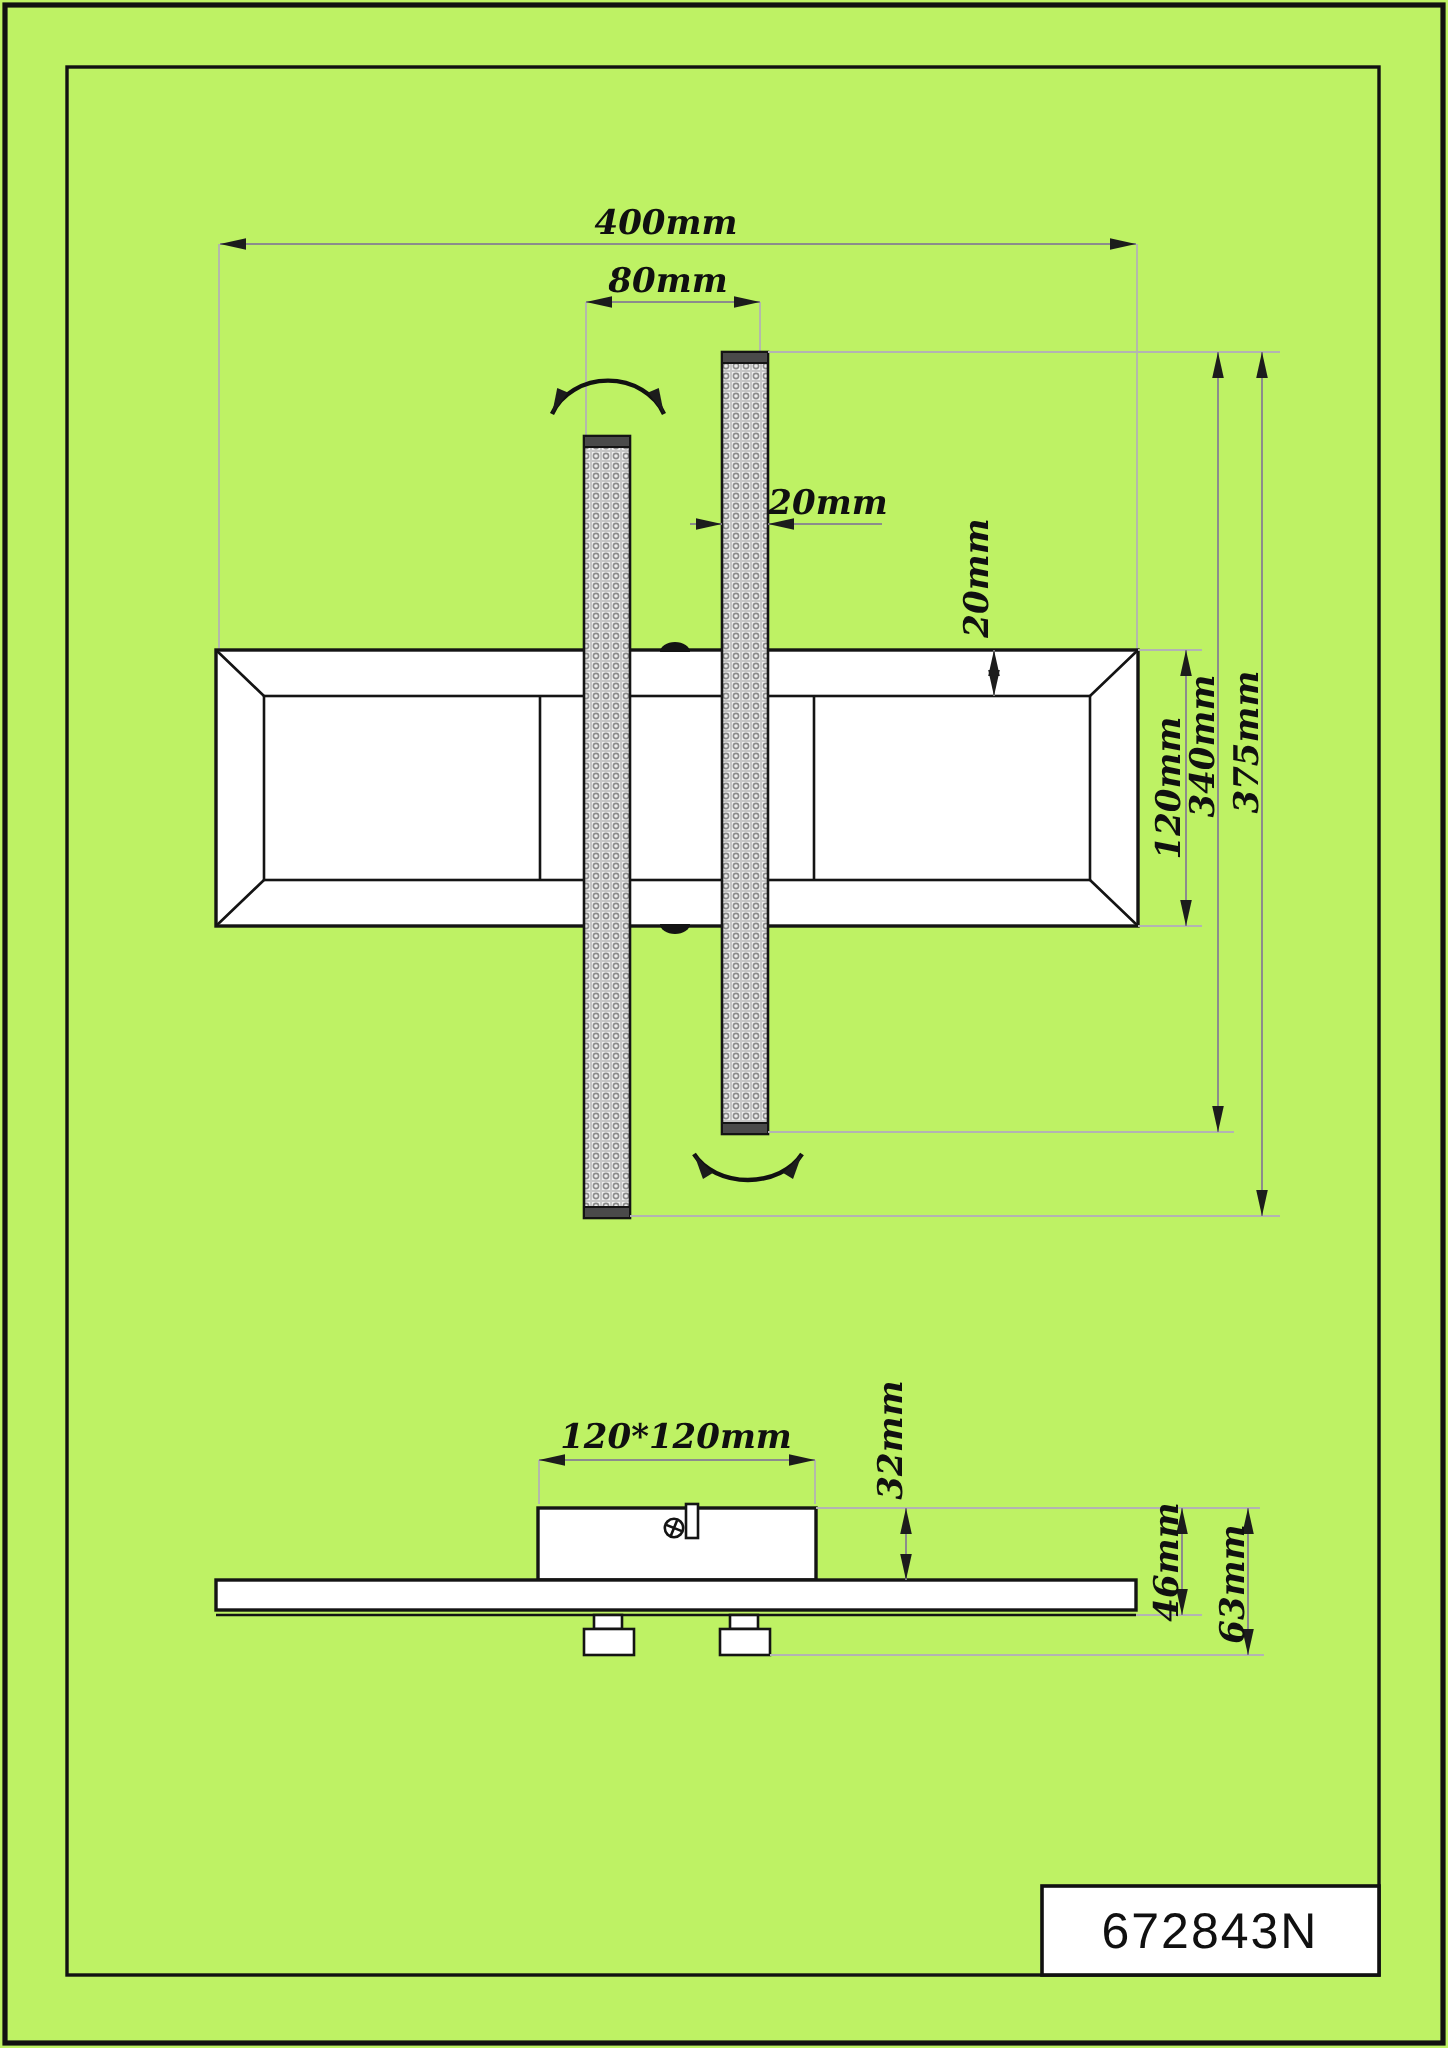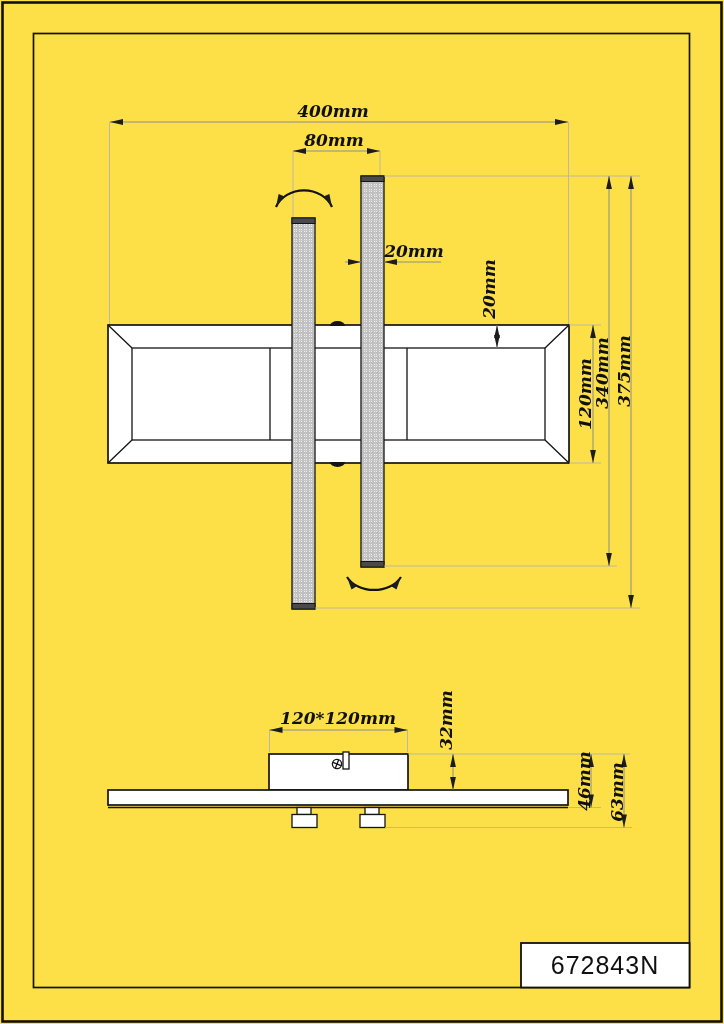--- a/index.html
+++ b/index.html
@@ -1,16 +1,16 @@
 <!DOCTYPE html>
 <html><head>
 <meta charset="utf-8">
 <style>
   html,body{margin:0;padding:0;background:#fff;}
-  .page{position:relative;width:724px;height:1024px;background:#fde047;overflow:hidden;
+  .page{position:relative;width:724px;height:1024px;background:#bef264;overflow:hidden;
         font-family:"DejaVu Serif", serif;}
   svg{position:absolute;left:0;top:0;}
   
   .obj{stroke:#141414;stroke-width:1.7;fill:#ffffff;}
   .obj-thin{stroke:#141414;stroke-width:1.3;fill:none;}
   .obj-fill{stroke:#141414;stroke-width:1.3;fill:#ffffff;}
   
   .dl{stroke:#8c8c8c;stroke-width:1;fill:none;}
   .ext{stroke:#b3b3b3;stroke-width:0.9;fill:none;}
   

